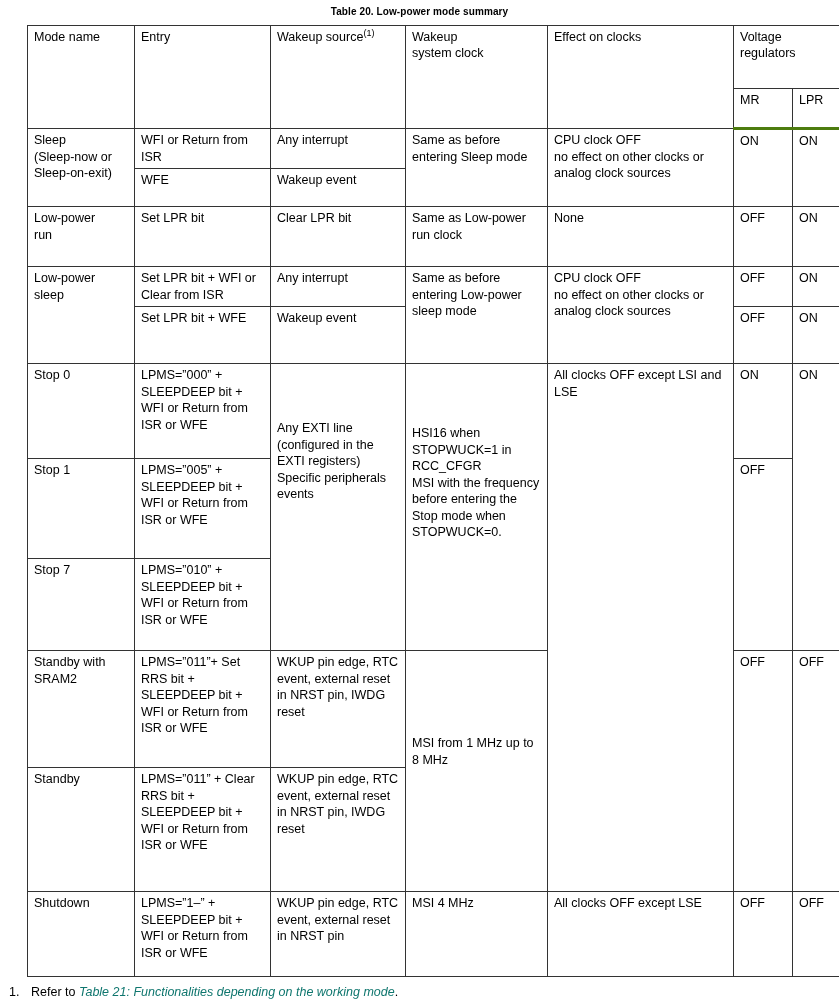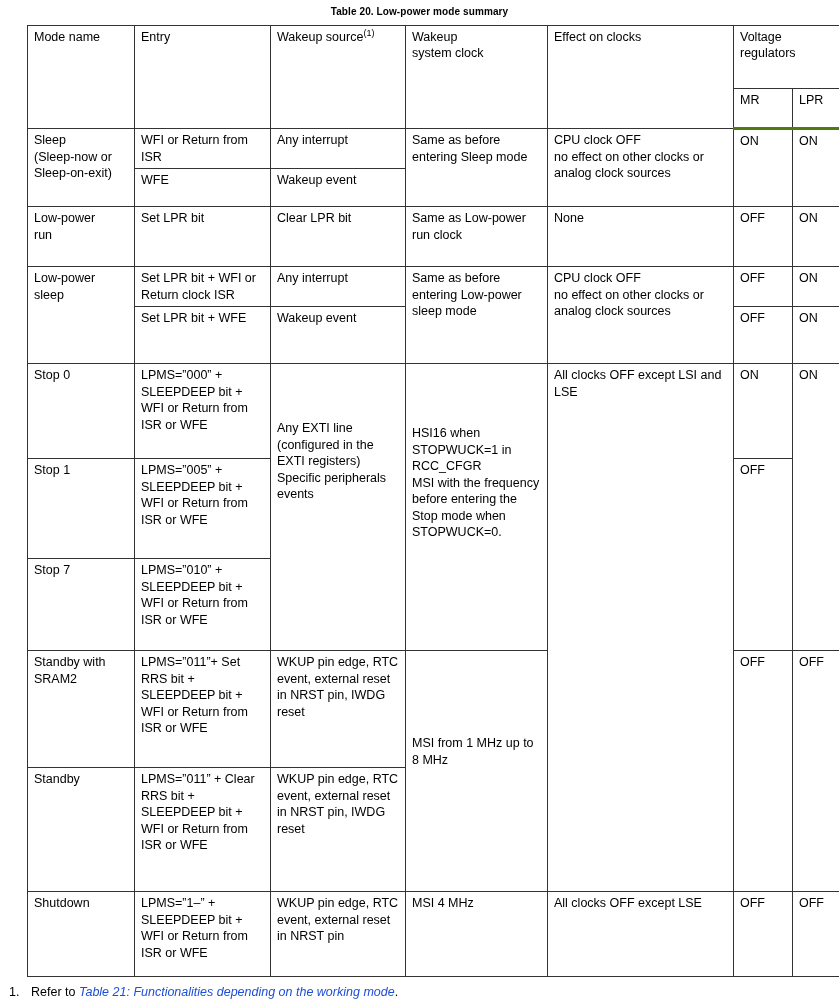--- a/index.html
+++ b/index.html
@@ -92,21 +92,21 @@
     margin-top: 7px;
     font-size: 12.5px;
     line-height: 17px;
     padding-left: 2px;
   }
   .note-num {
     display: inline-block;
     width: 22px;
   }
   .note-link {
-    color: #1d4ed8;
+    color: #0f766e;
     font-style: italic;
   }
   
   col.c-mode { width: 107px; }
   col.c-entry { width: 136px; }
   col.c-wsrc { width: 135px; }
   col.c-wclk { width: 142px; }
   col.c-eff { width: 186px; }
   col.c-mr { width: 59px; }
   col.c-lpr { width: 60px; }
@@ -182,21 +182,21 @@
         <td class="vmid">None</td>
         <td class="reg">OFF</td>
         <td class="reg">ON</td>
       </tr>
 
       <tr>
         <td class="mode" rowspan="2" style="height:73px">
           <span class="cellline">Low-power</span>
           <span class="cellline">sleep</span>
         </td>
-        <td>Set LPR bit + WFI or Return clock ISR</td>
+        <td>Set LPR bit + WFI or Clear from ISR</td>
         <td class="vmid">Any interrupt</td>
         <td rowspan="2">Same as before entering Low-power sleep mode</td>
         <td class="vmid" rowspan="2">
           <span class="cellline">CPU clock OFF</span>
           <span class="cellline">no effect on other clocks or analog clock sources</span>
         </td>
         <td class="regtop">OFF</td>
         <td class="regtop">ON</td>
       </tr>
       <tr>

